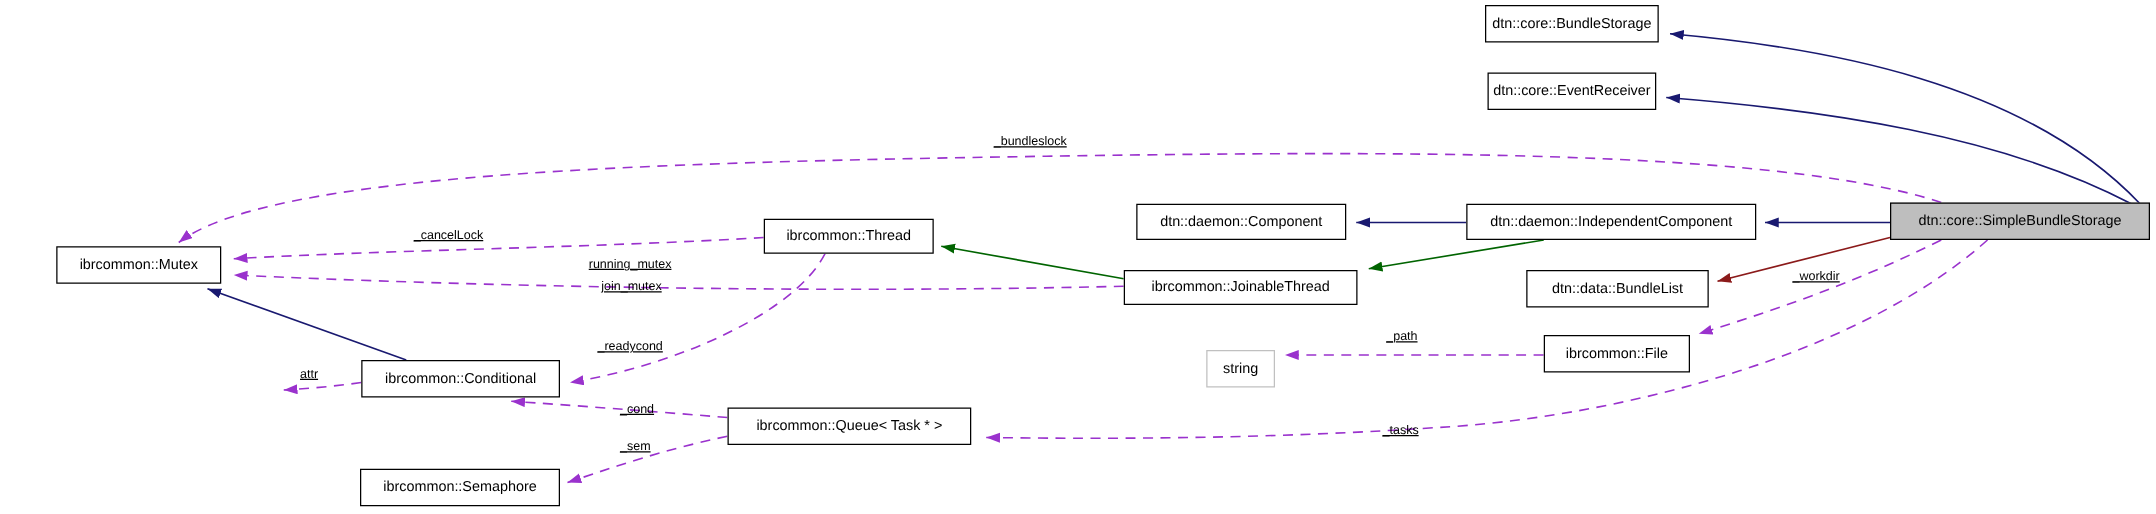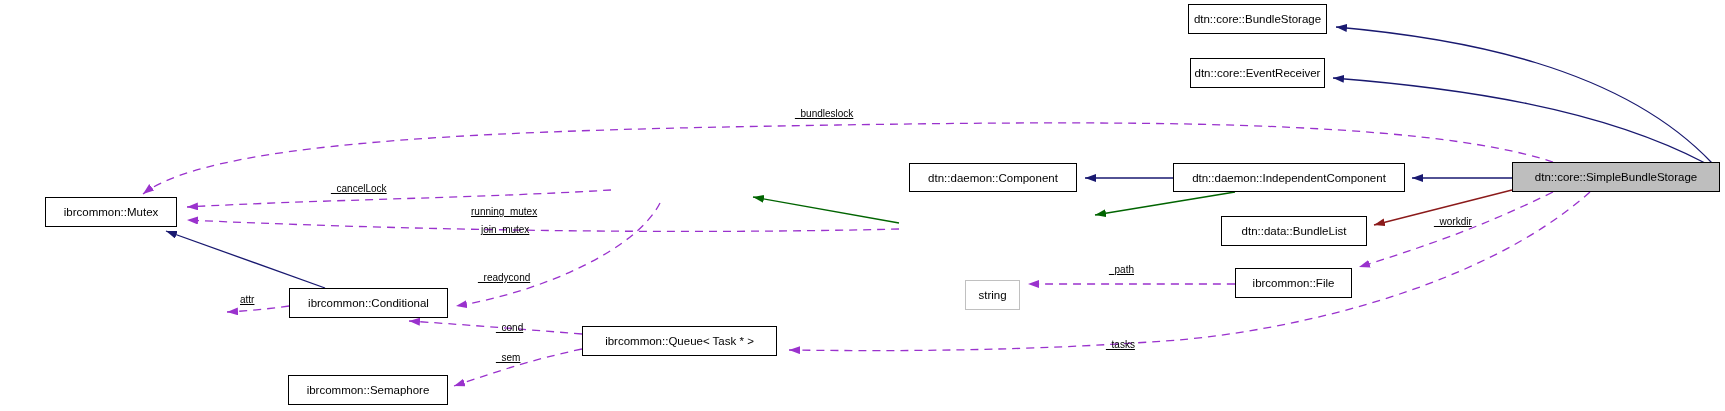--- a/index.html
+++ b/index.html
@@ -101,21 +101,23 @@
   <div class="node" style="left:1188px;top:4px;width:139px;height:30px">dtn::core::BundleStorage</div>
 
   <div class="node" style="left:1190px;top:58px;width:135px;height:30px">dtn::core::EventReceiver</div>
 
   <div class="node selected" style="left:1512px;top:162px;width:208px;height:30px">dtn::core::SimpleBundleStorage</div>
 
   <div class="node" style="left:909px;top:163px;width:168px;height:29px">dtn::daemon::Component</div>
 
   <div class="node" style="left:1173px;top:163px;width:232px;height:29px">dtn::daemon::IndependentComponent</div>
 
+  <div class="node" style="left:611px;top:175px;width:136px;height:28px">ibrcommon::Thread</div>
 
+  <div class="node" style="left:899px;top:216px;width:187px;height:28px">ibrcommon::JoinableThread</div>
 
   <div class="node" style="left:1221px;top:216px;width:146px;height:30px">dtn::data::BundleList</div>
 
   <div class="node" style="left:45px;top:197px;width:132px;height:30px">ibrcommon::Mutex</div>
 
   <div class="node" style="left:289px;top:288px;width:159px;height:30px">ibrcommon::Conditional</div>
 
 
   <div class="node external" style="left:965px;top:280px;width:55px;height:30px">string</div>
 

